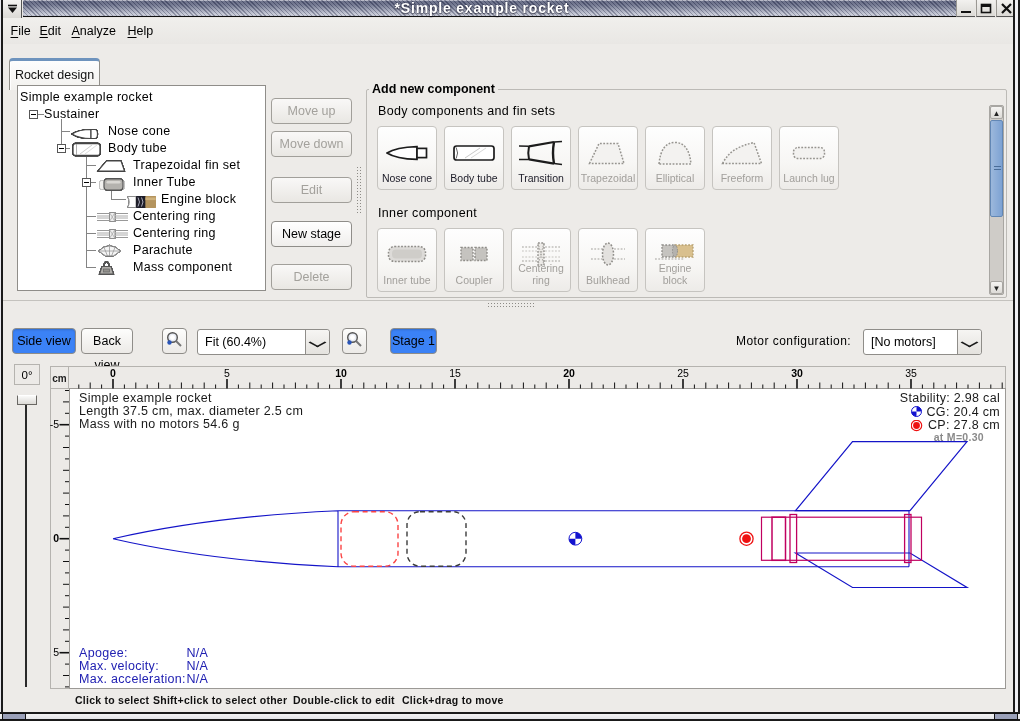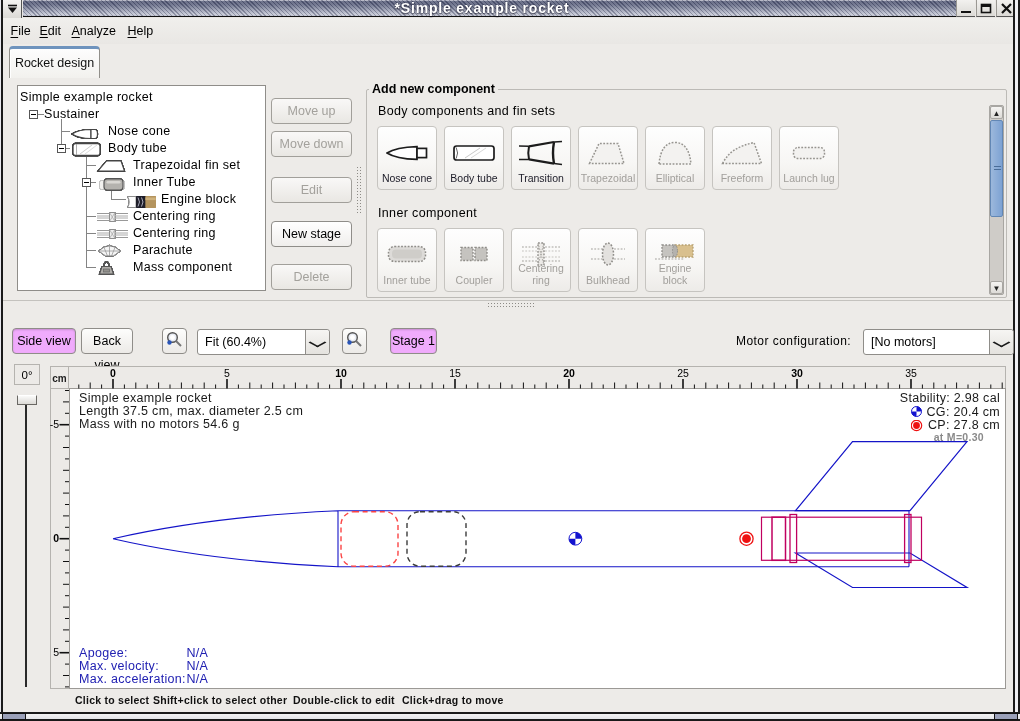--- a/index.html
+++ b/index.html
@@ -21,21 +21,21 @@
   border-bottom:1px solid #111; }
 #title { position:absolute; left:-3px; top:0px; width:964px; height:17px; text-align:center; font-size:14px; font-weight:bold; color:#fff; line-height:16px; letter-spacing:0.8px; text-shadow:0 1px 2px rgba(10,10,30,0.8), 0 0 2px rgba(10,10,30,0.5); }
 .wbtn { position:absolute; top:0px; width:19px; height:17px; background:linear-gradient(#f2f1ef,#dbd9d5); border-left:1px solid #9a9893; border-bottom:1px solid #555; }
 #btnmin { left:953px; } #btnmax { left:973px; } #btnclose { left:993px; width:20px; }
 .wbtn svg { position:absolute; left:2px; top:2px; }
 
 #menubar { position:absolute; left:3px; top:18px; width:1010px; height:26px; background:linear-gradient(#f0efec,#e9e7e4); }
 .mitem { position:absolute; top:0; height:26px; line-height:27px; font-size:12.5px; color:#000; }
 .mitem u { text-decoration:underline; text-underline-offset:2px; }
 
-#tabrow { position:absolute; left:3px; top:44px; width:1010px; height:34px; }
+#tabrow { position:absolute; left:3px; top:56px; width:1010px; height:34px; }
 #tab1 { position:absolute; left:6px; top:2px; width:91px; height:32px; background:linear-gradient(#fdfdfd,#f2f1ee); border:1px solid #918f8a; border-bottom:none; border-radius:4px 4px 0 0; border-top:3px solid #6e93bd; box-shadow:inset 1px 0 0 #fff; }
 #tab1 span { display:block; text-align:center; margin-top:7px; font-size:12.5px; color:#111; }
 #tab2 { position:absolute; left:97px; top:4px; width:116px; height:30px; background:linear-gradient(#e8e6e3,#dcdad6); border:1px solid #918f8a; border-bottom:none; border-radius:4px 4px 0 0; }
 #tab2 span { display:block; text-align:center; margin-top:6px; font-size:12.5px; color:#111; }
 
 #treebox { position:absolute; left:17px; top:85px; width:249px; height:206px; background:#fff; border:1px solid #8f8d89; }
 .trow { position:absolute; font-size:12.5px; color:#000; white-space:nowrap; height:17px; line-height:17px; letter-spacing:0.3px; }
 .tline { position:absolute; background:#848484; }
 .expander { position:absolute; width:9px; height:9px; background:#fff; border:1px solid #565656; }
 .expander:before { content:""; position:absolute; left:1px; top:3px; width:5px; height:1px; background:#000; }
@@ -57,21 +57,21 @@
 #sthumb { position:absolute; left:0px; top:14px; width:13px; height:97px; background:linear-gradient(to right,#9cb8dc,#7da2d3); border:1px solid #6287b5; border-radius:2px; }
 #sthumb:before { content:""; position:absolute; left:3px; top:45px; width:7px; height:1px; background:#4a6d99; box-shadow:0 3px 0 #4a6d99; }
 
 #vsplit { position:absolute; left:356px; top:166px; width:7px; height:47px;
  background-image:radial-gradient(circle 1px, #8d8b86 45%, transparent 50%); background-size:3px 3px; }
 #hsplit { position:absolute; left:487px; top:302px; width:47px; height:5px;
  background-image:radial-gradient(circle 1px, #8d8b86 45%, transparent 50%); background-size:3px 3px; }
 #topline1 { position:absolute; left:3px; top:300px; width:1010px; height:1px; background:#c4c2be; }
 
 .tbtn { position:absolute; top:328px; height:26px; border:1px solid #8f8d89; border-radius:4px; background:linear-gradient(#fdfdfc,#eceae7); font-size:12.5px; color:#000; text-align:center; line-height:24px; }
-.tbtn.pressed { background:#f0abfc; box-shadow:inset 0 1px 2px rgba(0,0,0,0.18); }
+.tbtn.pressed { background:#3b82f6; box-shadow:inset 0 1px 2px rgba(0,0,0,0.18); }
 .combo { position:absolute; top:329px; height:26px; background:#fff; border:1px solid #8f8d89; border-radius:3px; }
 .combo .txt { position:absolute; left:7px; top:0; font-size:12.5px; line-height:24px; color:#000; }
 .combo .arr { position:absolute; right:0; top:0; bottom:0; width:24px; border-left:1px solid #8f8d89; background:linear-gradient(#f6f5f3,#e4e2de); border-radius:0 3px 3px 0; }
 .combo .arr:before { content:""; position:absolute; left:6px; top:7px; width:9px; height:9px; border-left:2.2px solid #1a1a1a; border-bottom:2.2px solid #1a1a1a; transform:scale(1.15,0.62) rotate(-45deg); transform-origin:center; }
 #mclabel { position:absolute; left:736px; top:328px; width:125px; height:26px; font-size:12px; line-height:26px; color:#000; letter-spacing:0.45px; }
 
 #anglebox { position:absolute; left:14px; top:364px; width:26px; height:21px; background:#eceae7; border:1px solid #b5b3af; font-size:11.5px; text-align:center; line-height:20px; color:#000; }
 #slidertrack { position:absolute; left:25px; top:400px; width:2px; height:287px; background:#2a2a2a; }
 #sliderhandle { position:absolute; left:17px; top:395px; width:20px; height:10px; background:linear-gradient(#fafaf9,#dcdad6); border:1px solid #6a6864; border-top:1px solid #fff; }
 #cmbox { position:absolute; left:50px; top:366px; width:19px; height:23px; background:#eceae7; border:1px solid #b5b3af; font-size:10px; font-weight:bold; text-align:center; line-height:24px; color:#222; }
@@ -739,21 +739,21 @@
     <span class="arr"></span>
   </div>
 <div class="tbtn" style="left:342px; width:25px;" id="zoomout"><svg width="19" height="19" viewBox="0 0 19 19" style="margin-top:2px">
       <circle cx="7.5" cy="6.5" r="4.8" fill="#e8ecf4" stroke="#555" stroke-width="1.4"></circle>
       <circle cx="7.5" cy="6.5" r="2.4" fill="#fff"></circle>
       <line x1="11" y1="10" x2="16" y2="15" stroke="#777" stroke-width="2"></line>
       <circle cx="4.5" cy="11.5" r="2.2" fill="#2a55b8"></circle>
     </svg></div>
 <div class="tbtn pressed" style="left:390px; width:47px;">Stage 1</div>
 <div id="mclabel">Motor configuration:</div>
-<div class="combo" style="left:863px; width:151px;">
+<div class="combo" style="left:863px; width:119px;">
     <span class="txt">[No motors]</span>
     <span class="arr"></span>
   </div>
 
 <div id="anglebox">0°</div>
 <div id="slidertrack"></div>
 <div id="sliderhandle"></div>
 <div id="cmbox">cm</div>
 <div id="hruler"></div>
 <div id="vruler"></div>

